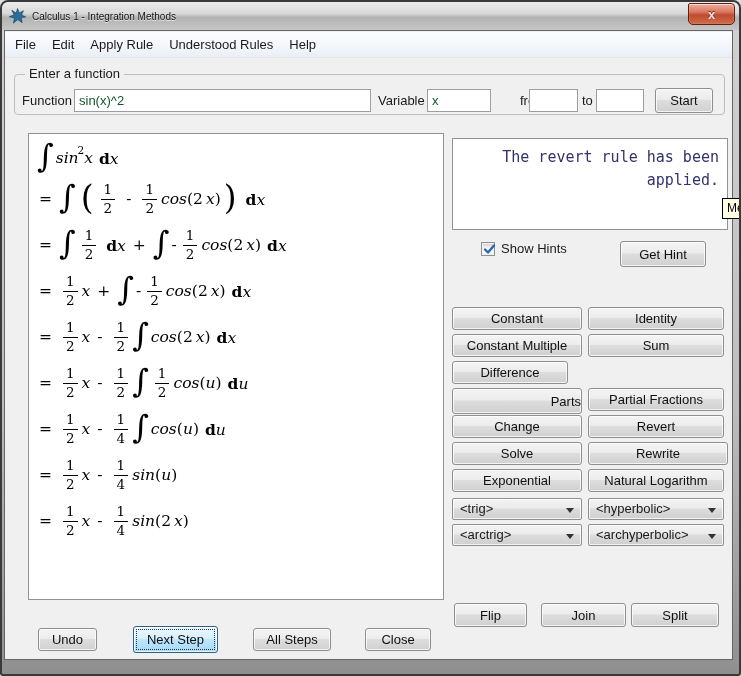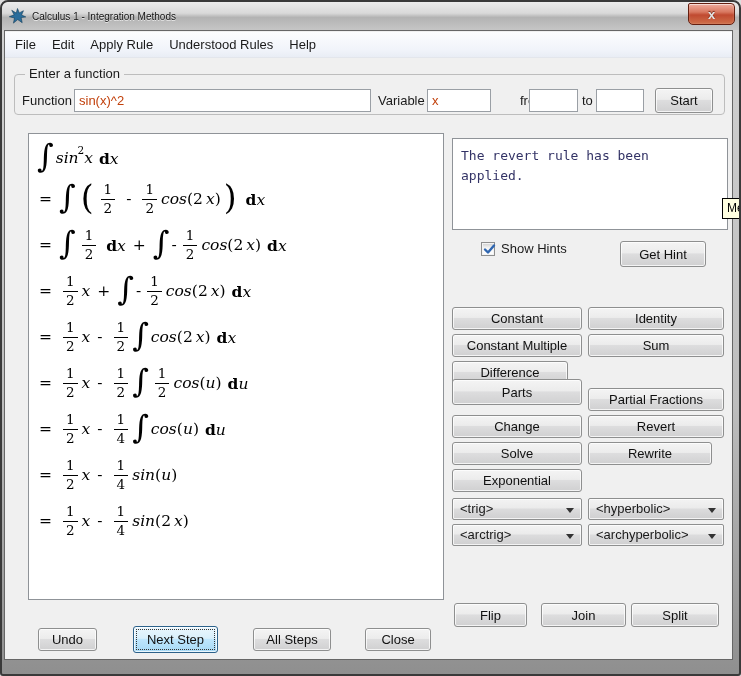--- a/index.html
+++ b/index.html
@@ -30,37 +30,37 @@
   .menubar{position:absolute;left:0;top:1px;width:727px;height:26px;
     background:linear-gradient(180deg,#fcfdfe 0%,#f1f4fa 70%,#e9edf5 100%);
     display:flex;align-items:center;padding-left:2px;border-bottom:1px solid #e3e6ec;}
   .menu-item{padding:4px 8px;cursor:default;}
   
   .groupbox{position:absolute;left:9px;top:43px;width:711px;height:41px;
     border:1px solid #bdbdbd;border-radius:4px;}
   .groupbox-legend{position:absolute;left:10px;top:-9px;background:#f0f0f0;padding:0 4px;}
   .fld-label{position:absolute;height:22px;line-height:22px;}
   .text-input{position:absolute;height:23px;border:1px solid #9a9fa5;background:#fff;
-    font-family:"Liberation Sans",sans-serif;font-size:13px;padding:0 4px;color:#c2410c;}
+    font-family:"Liberation Sans",sans-serif;font-size:13px;padding:0 4px;color:#14532d;}
   
   .win-btn{position:absolute;border:1px solid #8e8f8f;border-radius:3px;
     background:linear-gradient(180deg,#f4f4f4 0%,#ececec 45%,#ddddde 50%,#d0d0d1 100%);
     box-shadow:inset 0 0 0 1px rgba(255,255,255,.75);
     font-family:"Liberation Sans",sans-serif;font-size:13px;color:#111;
     text-align:center;cursor:default;padding:0;}
   .focus-default{border:1px solid #2c628b;
     background:linear-gradient(180deg,#eaf6fd 0%,#d9f0fc 45%,#bee6fd 50%,#a7d9f5 100%);
     outline:1px dotted #333;outline-offset:-4px;}
   
   .math-panel{position:absolute;left:23px;top:102px;width:416px;height:467px;
     background:#fff;border:1px solid #8f9398;padding:6px 4px 0 8px;overflow:hidden;}
   .hint-box{position:absolute;left:447px;top:107px;width:276px;height:92px;
     background:#fff;border:1px solid #8f9398;padding:7px 8px;
-    font-family:"DejaVu Sans Mono",monospace;font-size:13px;line-height:1.55;
-    white-space:pre-wrap;}
+    font-family:"DejaVu Sans Mono",monospace;font-size:15px;line-height:1.55;
+    white-space:pre-wrap;text-align:right;}
   .tooltip{position:absolute;left:717px;top:167px;width:40px;height:21px;z-index:5;
     background:#ffffe1;border:1px solid #000;font-size:12px;padding:2px 0 0 4px;color:#000;}
   
   .checkbox{position:absolute;left:476px;top:211px;width:14px;height:14px;
     border:1px solid #8e8f8f;background:linear-gradient(180deg,#cdcdcd,#f4f4f4 40%,#fff);
     box-shadow:inset 0 0 0 1px #f3f3f3;}
   .checkbox svg{position:absolute;left:0px;top:-1px;}
   .checkbox-label{position:absolute;left:496px;top:210px;height:16px;line-height:16px;}
   
   .combo{position:absolute;height:22px;border:1px solid #8e8f8f;border-radius:2px;
@@ -287,25 +287,26 @@
     <button class="win-btn" style="left:33px;top:597px;width:59px;height:23px;">Undo</button>
     <button class="win-btn focus-default" style="left:128px;top:595px;width:85px;height:27px;">Next Step</button>
     <button class="win-btn" style="left:248px;top:597px;width:78px;height:23px;">All Steps</button>
     <button class="win-btn" style="left:360px;top:597px;width:66px;height:23px;">Close</button>
 
   <button class="win-btn" style="left: 447px; top: 276px; width: 130px; height: 23px;">Constant</button>
       <button class="win-btn" style="left: 583px; top: 276px; width: 136px; height: 23px;">Identity</button>
       <button class="win-btn" style="left: 447px; top: 303px; width: 130px; height: 23px;">Constant Multiple</button>
       <button class="win-btn" style="left: 583px; top: 303px; width: 136px; height: 23px;">Sum</button>
       <button class="win-btn" style="left: 447px; top: 330px; width: 116px; height: 23px;">Difference</button>
-      <button class="win-btn" style="left: 447px; top: 348px; width: 130px; height: 26px;">Parts</button>
+      <button class="win-btn" style="left: 447px; top: 357px; width: 130px; height: 26px; text-align: right;">Parts</button>
       <button class="win-btn" style="left: 583px; top: 357px; width: 136px; height: 23px;">Partial Fractions</button>
       <button class="win-btn" style="left: 447px; top: 384px; width: 130px; height: 23px;">Change</button>
       <button class="win-btn" style="left: 583px; top: 384px; width: 136px; height: 23px;">Revert</button>
       <button class="win-btn" style="left: 447px; top: 411px; width: 130px; height: 23px;">Solve</button>
-      <button class="win-btn" style="left: 583px; top: 411px; width: 124px; height: 23px;">Rewrite</button>
+      <button class="win-btn" style="left: 583px; top: 411px; width: 140px; height: 23px;">Rewrite</button>
       <button class="win-btn" style="left: 447px; top: 438px; width: 130px; height: 23px;">Exponential</button>
+      <button class="win-btn" style="left: 583px; top: 438px; width: 136px; height: 23px;">Natural Logarithm</button>
       <div class="combo" style="left: 447px; top: 467px; width: 130px;"><span>&lt;trig&gt;</span><span class="arrow"></span></div>
       <div class="combo" style="left: 583px; top: 467px; width: 136px;"><span>&lt;hyperbolic&gt;</span><span class="arrow"></span></div>
       <div class="combo" style="left: 447px; top: 493px; width: 130px;"><span>&lt;arctrig&gt;</span><span class="arrow"></span></div>
       <div class="combo" style="left: 583px; top: 493px; width: 136px;"><span>&lt;archyperbolic&gt;</span><span class="arrow"></span></div>
     </div>
 </div>
 
 </body></html>

